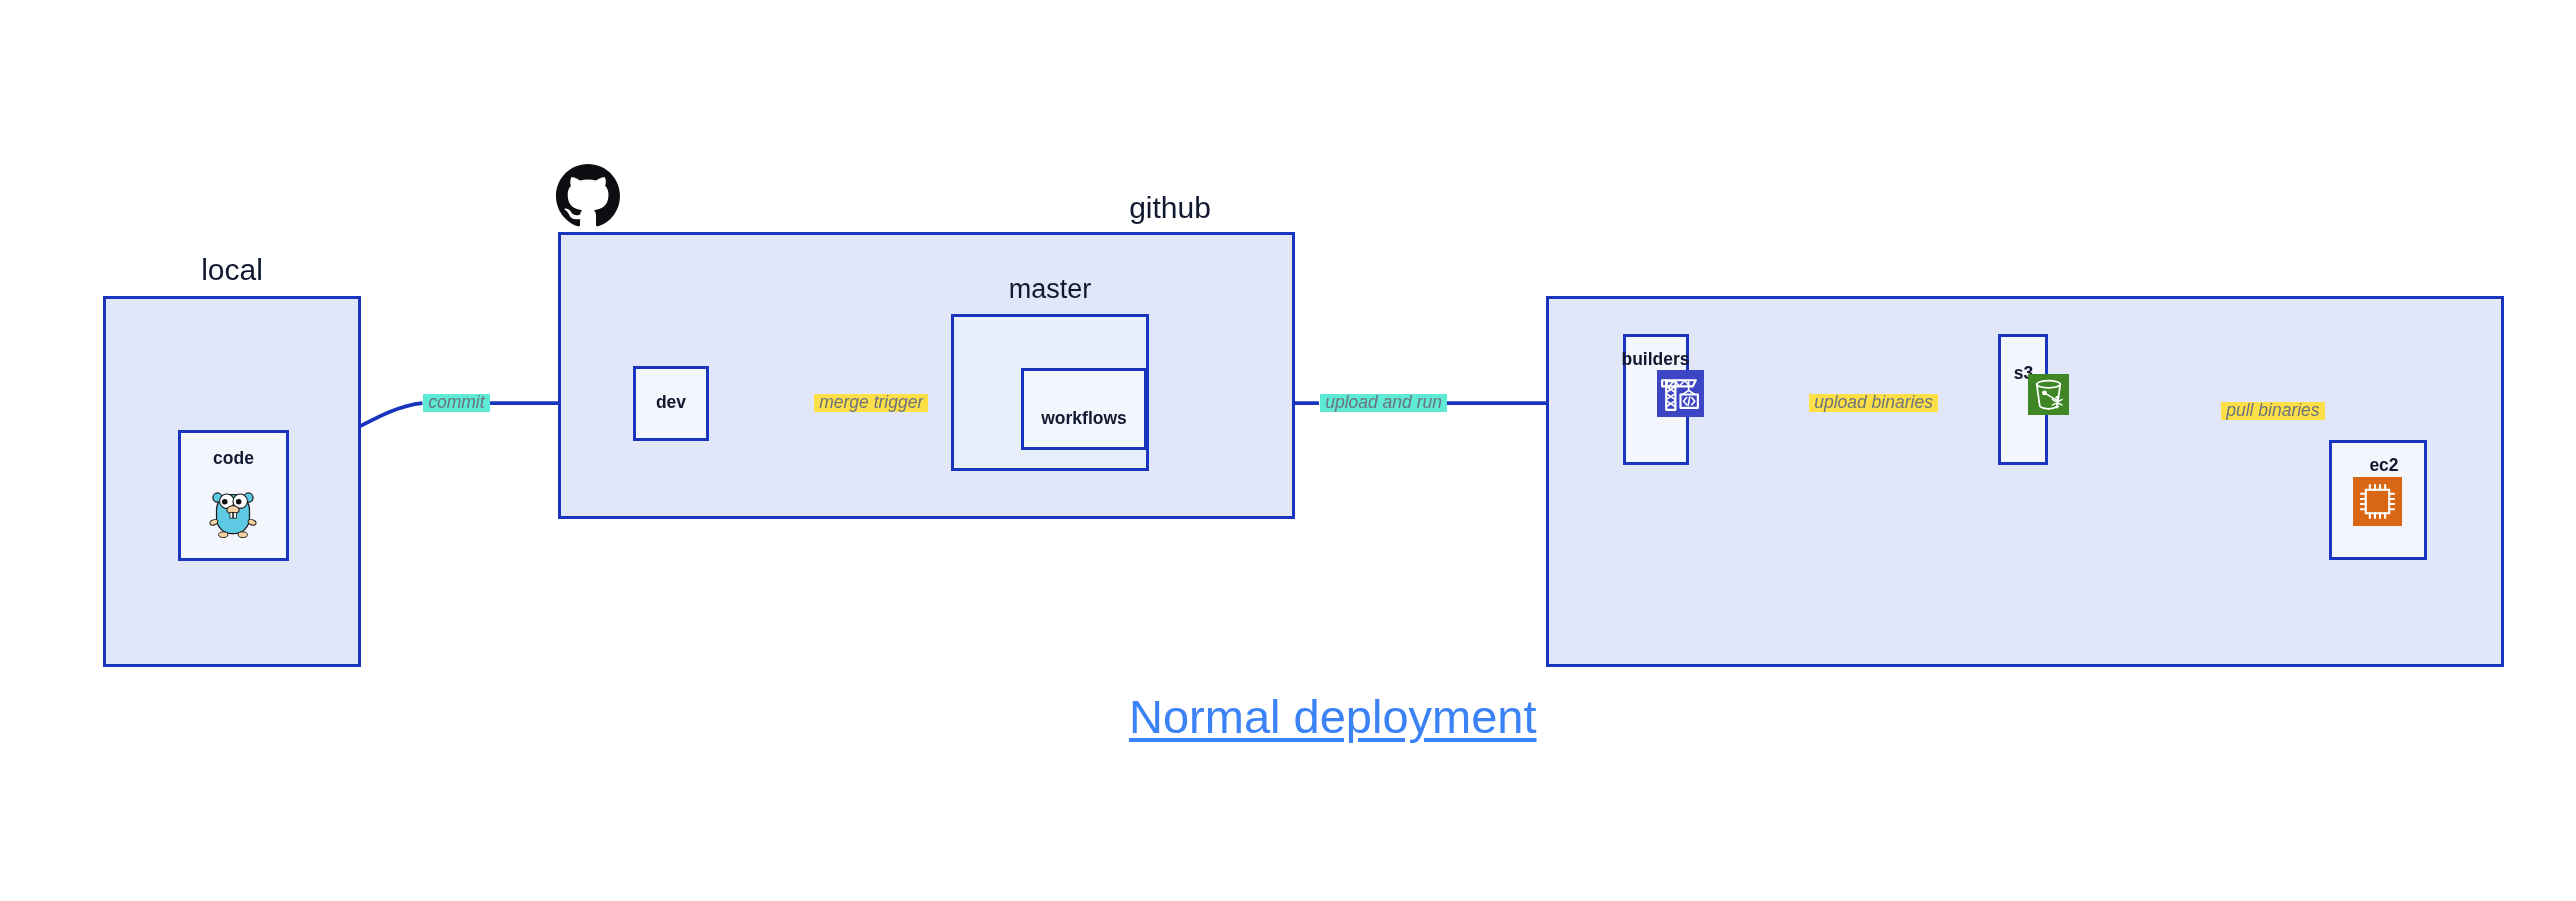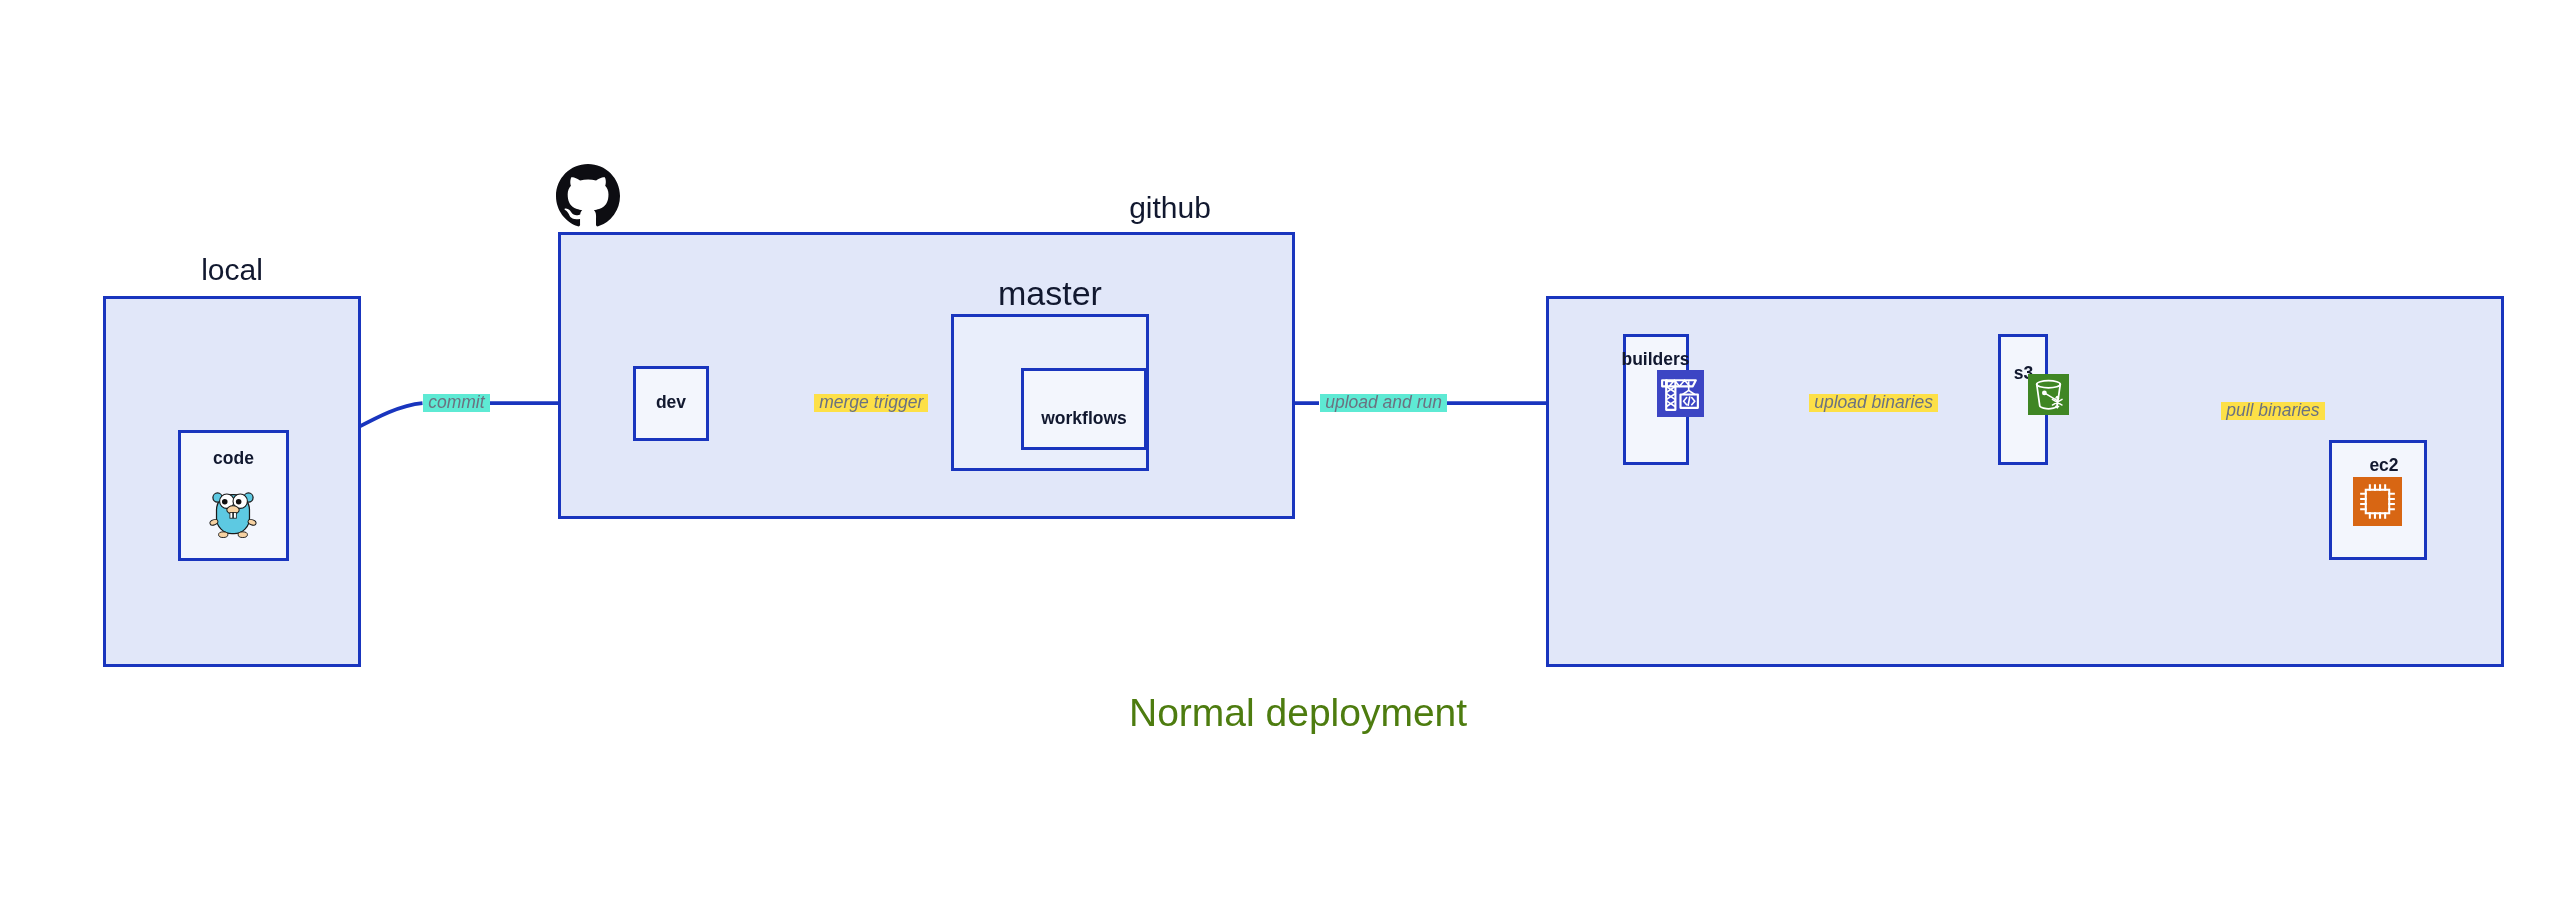--- a/index.html
+++ b/index.html
@@ -72,23 +72,24 @@
     font-style: italic;
     line-height: 1;
     white-space: nowrap;
     background: transparent;
     text-align: center;
   }
   .edge-label.on-white { background: #5eead4; padding: 0 5.2px; }
   .edge-label.on-group { background: #fde047; padding: 0 5.2px; }
   .diagram-title {
     position: absolute;
-    color: #4d7c0f;
-    font-size: 39px;
-    line-height: 1;
+    color: #3b82f6;
+    font-size: 47px;
+    line-height: 1;
+    text-decoration: underline;
     text-underline-offset: 5.2px;
     white-space: nowrap;
   }
   
   .icon-sq {
     position: absolute;
     display: block;
   }
   .gh-logo { position: absolute; }
 </style>
@@ -174,21 +175,21 @@
       8.01 0 0 0 16 8c0-4.42-3.58-8-8-8z"></path>
   </svg>
 
   <div class="group-label" style="left:1072px; top:193px; width:196px;">github</div>
 
   <div class="container-box" style="left:558px; top:232px; width:737px; height:287px;"></div>
 
   <div class="node-box" style="left:633px; top:366px; width:76px; height:75px;"></div>
   <div class="node-label" style="left:633px; top:394px; width:76px;">dev</div>
 
-  <div class="group-label" style="left:951px; top:276px; width:198px; font-size:34px;">master</div>
+  <div class="group-label" style="left:951px; top:276px; width:198px; font-size:27px;">master</div>
 
   <div class="subcontainer-box" style="left:951px; top:314px; width:198px; height:157px;"></div>
 
   <div class="node-box" style="left:1021px; top:368px; width:126px; height:82px;"></div>
   <div class="node-label" style="left:1021px; top:410px; width:126px;">workflows</div>
 
   <div class="group-label" style="left:1896px; top:255px; width:258px;margin-top:44px;">aws</div>
 
   <div class="container-box" style="left:1546px; top:296px; width:958px; height:371px;"></div>
 

